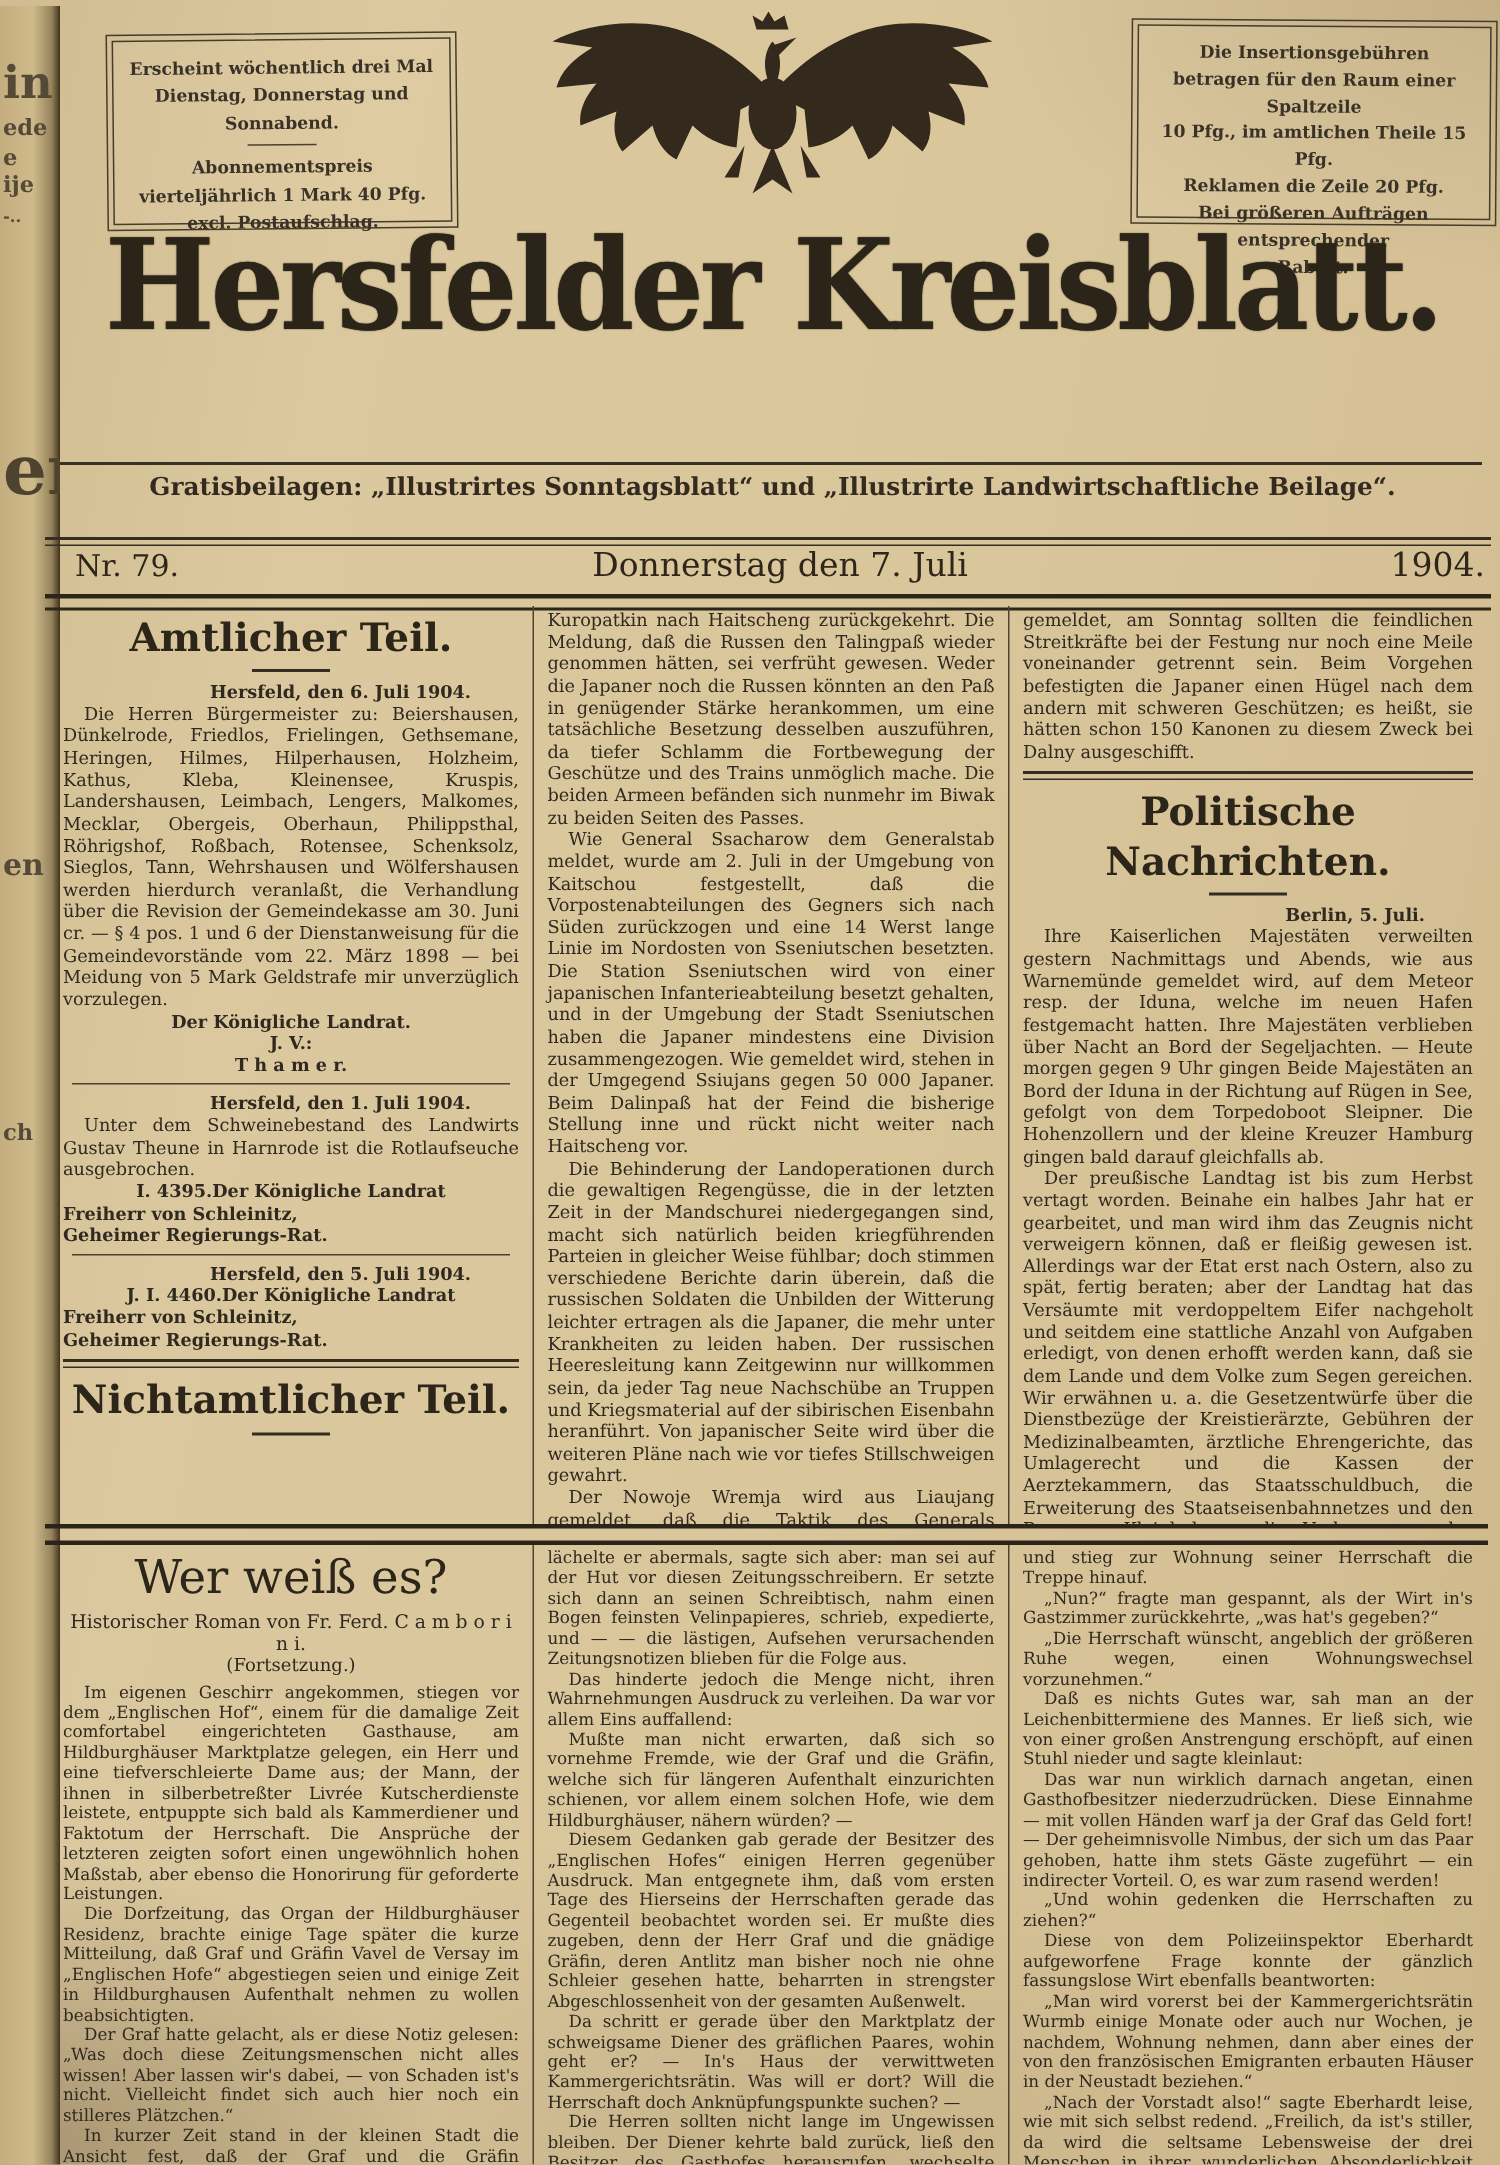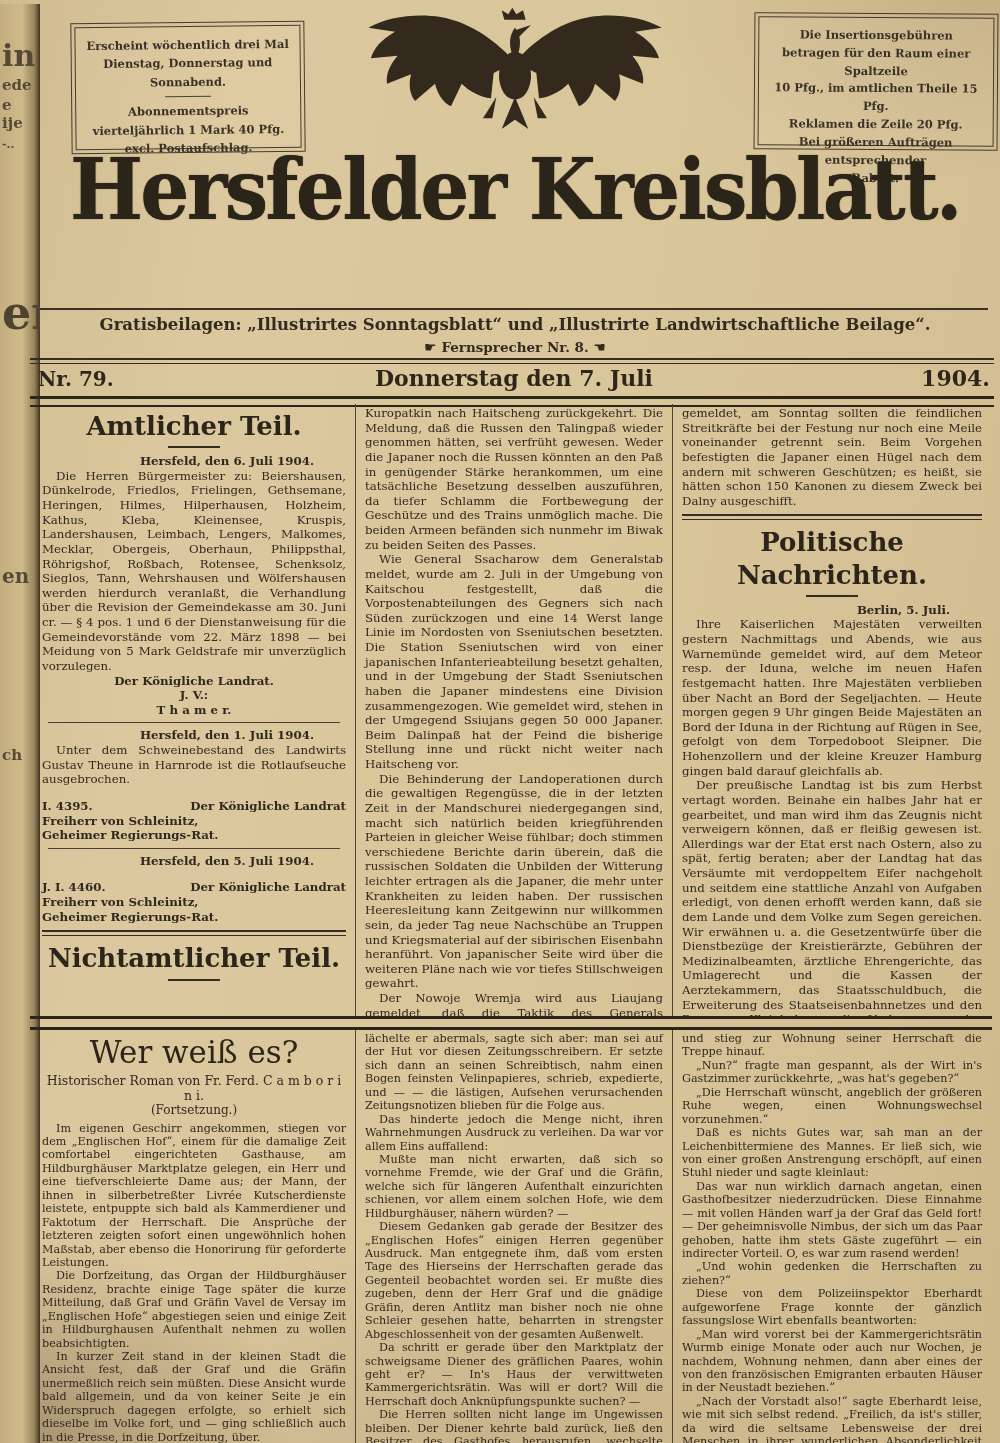--- a/index.html
+++ b/index.html
@@ -40,22 +40,22 @@
     font-weight:bold;font-size:84px;letter-spacing:-3px;color:#2b2419;white-space:nowrap;
     transform:scaleX(.92);transform-origin:center;text-shadow:0 0 1px #2b2419;}
   .sub-rule{position:absolute;top:308px;left:10px;right:12px;border-top:2px solid #3a3126;}
   .masthead-sub{position:absolute;top:315px;left:0;right:0;text-align:center;
     font-weight:bold;font-size:16.5px;color:#332b20;}
   .masthead-phone{position:absolute;top:339px;left:0;right:0;text-align:center;
     font-weight:bold;font-size:13.5px;color:#332b20;}
   .orn{font-family:"DejaVu Sans",sans-serif;font-size:14px;}
   .rule-dbl-top{position:absolute;top:358px;left:0px;right:6px;height:3px;
     border-top:2px solid #352d22;border-bottom:1px solid #352d22;}
-  .dateline-row{position:absolute;top:365px;left:8px;right:10px;display:flex;
-    justify-content:space-between;align-items:baseline;font-weight:bold;color:#2e2719;}
+  .dateline-row{position:absolute;top:365px;left:20px;right:10px;display:flex;
+    justify-content:space-between;align-items:baseline;font-weight:normal;color:#2e2719;}
   .dl-issue{font-size:20px;}
   .dl-day{font-size:22px;position:absolute;left:0;right:0;text-align:center;}
   .dl-year{font-size:22px;}
   .rule-thick-bottom{position:absolute;top:396px;left:0px;right:6px;height:6px;
     border-top:3px solid #2c2519;border-bottom:2px solid #2c2519;}
 
   
   .cols{position:absolute;left:3px;width:958px;display:grid;
     grid-template-columns:322px 318px 318px;}
   .cols-upper{top:404px;height:612px;}
@@ -67,21 +67,21 @@
   p{margin:0;}
   .indent{text-indent:14px;}
   .dateline{text-align:right;padding-right:32px;font-weight:bold;margin-top:2px;}
   .sec-heading{font-size:26px;font-weight:bold;text-align:center;margin:4px 0 0;color:#2c2519;}
   .sec-divider{width:52px;border:0;border-top:2px solid #332c21;margin:4px auto 6px;}
   .feui-title{font-size:31px;font-weight:normal;text-align:center;margin:2px 0 2px;color:#2c2519;}
   .byline{text-align:center;font-size:12.5px;margin:0;}
   .fortsetzung{text-align:center;font-size:12px;margin:0 0 4px;}
   .sig-center{text-align:center;font-weight:bold;}
   .sig-right{text-align:left;padding-right:22px;font-weight:bold;}
-  .ref-row{display:flex;justify-content:space-between;font-weight:bold;margin-top:12px;}
+  .ref-row{display:flex;justify-content:center;font-weight:bold;}
   .thin-rule{border:0;border-top:1px solid #4a4031;margin:5px 6px;}
   .rule-dbl-col{height:3px;border-top:2px solid #352d22;border-bottom:1px solid #352d22;margin:6px 0;}
   .heavy-rule{position:absolute;top:1016px;left:0px;width:962px;height:8px;
     border-top:3px solid #2b241a;border-bottom:3px solid #2b241a;}
 </style>
 </head>
 <body>
 
 <div class="page">
 
@@ -126,25 +126,20 @@
         <path d="M112 10 h16 l-2 -7 l-5 3 l-3 -5 l-3 5 l-5 -3 Z"></path>
         <path d="M120 68 L110 92 L120 85 L130 92 Z"></path>
         <path d="M106 68 L96 84 L103 84 Z"></path>
         <path d="M134 68 L144 84 L137 84 Z"></path>
       </g>
     </svg>
 
     <div class="masthead-title">Hersfelder Kreisblatt.</div>
     <div class="sub-rule"></div>
     <div class="masthead-sub">Gratisbeilagen: „Illustrirtes Sonntagsblatt“ und „Illustrirte Landwirtschaftliche Beilage“.</div>
-    <div class="masthead-phone">
-      <span class="orn">☛</span>
-      <span>Fernsprecher Nr. 8.</span>
-      <span class="orn">☚</span>
-    </div>
 
     <div class="rule-dbl-top"></div>
     <div class="dateline-row">
       <span class="dl-issue">Nr. 79.</span>
       <span class="dl-day">Donnerstag den 7. Juli</span>
       <span class="dl-year">1904.</span>
     </div>
     <div class="rule-thick-bottom"></div>
 
     <div class="cols cols-upper">
@@ -202,20 +197,21 @@
     <div class="heavy-rule"></div>
 
     <div class="cols cols-lower">
 
       <div class="cell bodytext">
         <div class="feui-title">Wer weiß es?</div>
         <p class="byline">Historischer Roman von Fr. Ferd. C a m b o r i n i.</p>
         <p class="fortsetzung">(Fortsetzung.)</p>
         <p class="indent">Im eigenen Geschirr angekommen, stiegen vor dem „Englischen Hof“, einem für die damalige Zeit comfortabel eingerichteten Gasthause, am Hildburghäuser Marktplatze gelegen, ein Herr und eine tiefverschleierte Dame aus; der Mann, der ihnen in silberbetreßter Livrée Kutscherdienste leistete, entpuppte sich bald als Kammerdiener und Faktotum der Herrschaft. Die Ansprüche der letzteren zeigten sofort einen ungewöhnlich hohen Maßstab, aber ebenso die Honorirung für geforderte Leistungen.</p>
         <p class="indent">Die Dorfzeitung, das Organ der Hildburghäuser Residenz, brachte einige Tage später die kurze Mitteilung, daß Graf und Gräfin Vavel de Versay im „Englischen Hofe“ abgestiegen seien und einige Zeit in Hildburghausen Aufenthalt nehmen zu wollen beabsichtigten.</p>
+        <p class="indent">Der Graf hatte gelacht, als er diese Notiz gelesen: „Was doch diese Zeitungsmenschen nicht alles wissen! Aber lassen wir's dabei, — von Schaden ist's nicht. Vielleicht findet sich auch hier noch ein stilleres Plätzchen.“</p>
         <p class="indent">In kurzer Zeit stand in der kleinen Stadt die Ansicht fest, daß der Graf und die Gräfin unermeßlich reich sein müßten. Diese Ansicht wurde bald allgemein, und da von keiner Seite je ein Widerspruch dagegen erfolgte, so erhielt sich dieselbe im Volke fort, und — ging schließlich auch in die Presse, in die Dorfzeitung, über.</p>
 
       </div>
 
       <div class="cell cell-mid bodytext">
         <p>lächelte er abermals, sagte sich aber: man sei auf der Hut vor diesen Zeitungsschreibern. Er setzte sich dann an seinen Schreibtisch, nahm einen Bogen feinsten Velinpapieres, schrieb, expedierte, und — — die lästigen, Aufsehen verursachenden Zeitungsnotizen blieben für die Folge aus.</p>
         <p class="indent">Das hinderte jedoch die Menge nicht, ihren Wahrnehmungen Ausdruck zu verleihen. Da war vor allem Eins auffallend:</p>
         <p class="indent">Mußte man nicht erwarten, daß sich so vornehme Fremde, wie der Graf und die Gräfin, welche sich für längeren Aufenthalt einzurichten schienen, vor allem einem solchen Hofe, wie dem Hildburghäuser, nähern würden? —</p>
         <p class="indent">Diesem Gedanken gab gerade der Besitzer des „Englischen Hofes“ einigen Herren gegenüber Ausdruck. Man entgegnete ihm, daß vom ersten Tage des Hierseins der Herrschaften gerade das Gegenteil beobachtet worden sei. Er mußte dies zugeben, denn der Herr Graf und die gnädige Gräfin, deren Antlitz man bisher noch nie ohne Schleier gesehen hatte, beharrten in strengster Abgeschlossenheit von der gesamten Außenwelt.</p>
         <p class="indent">Da schritt er gerade über den Marktplatz der schweigsame Diener des gräflichen Paares, wohin geht er? — In's Haus der verwittweten Kammergerichtsrätin. Was will er dort? Will die Herrschaft doch Anknüpfungspunkte suchen? —</p>

